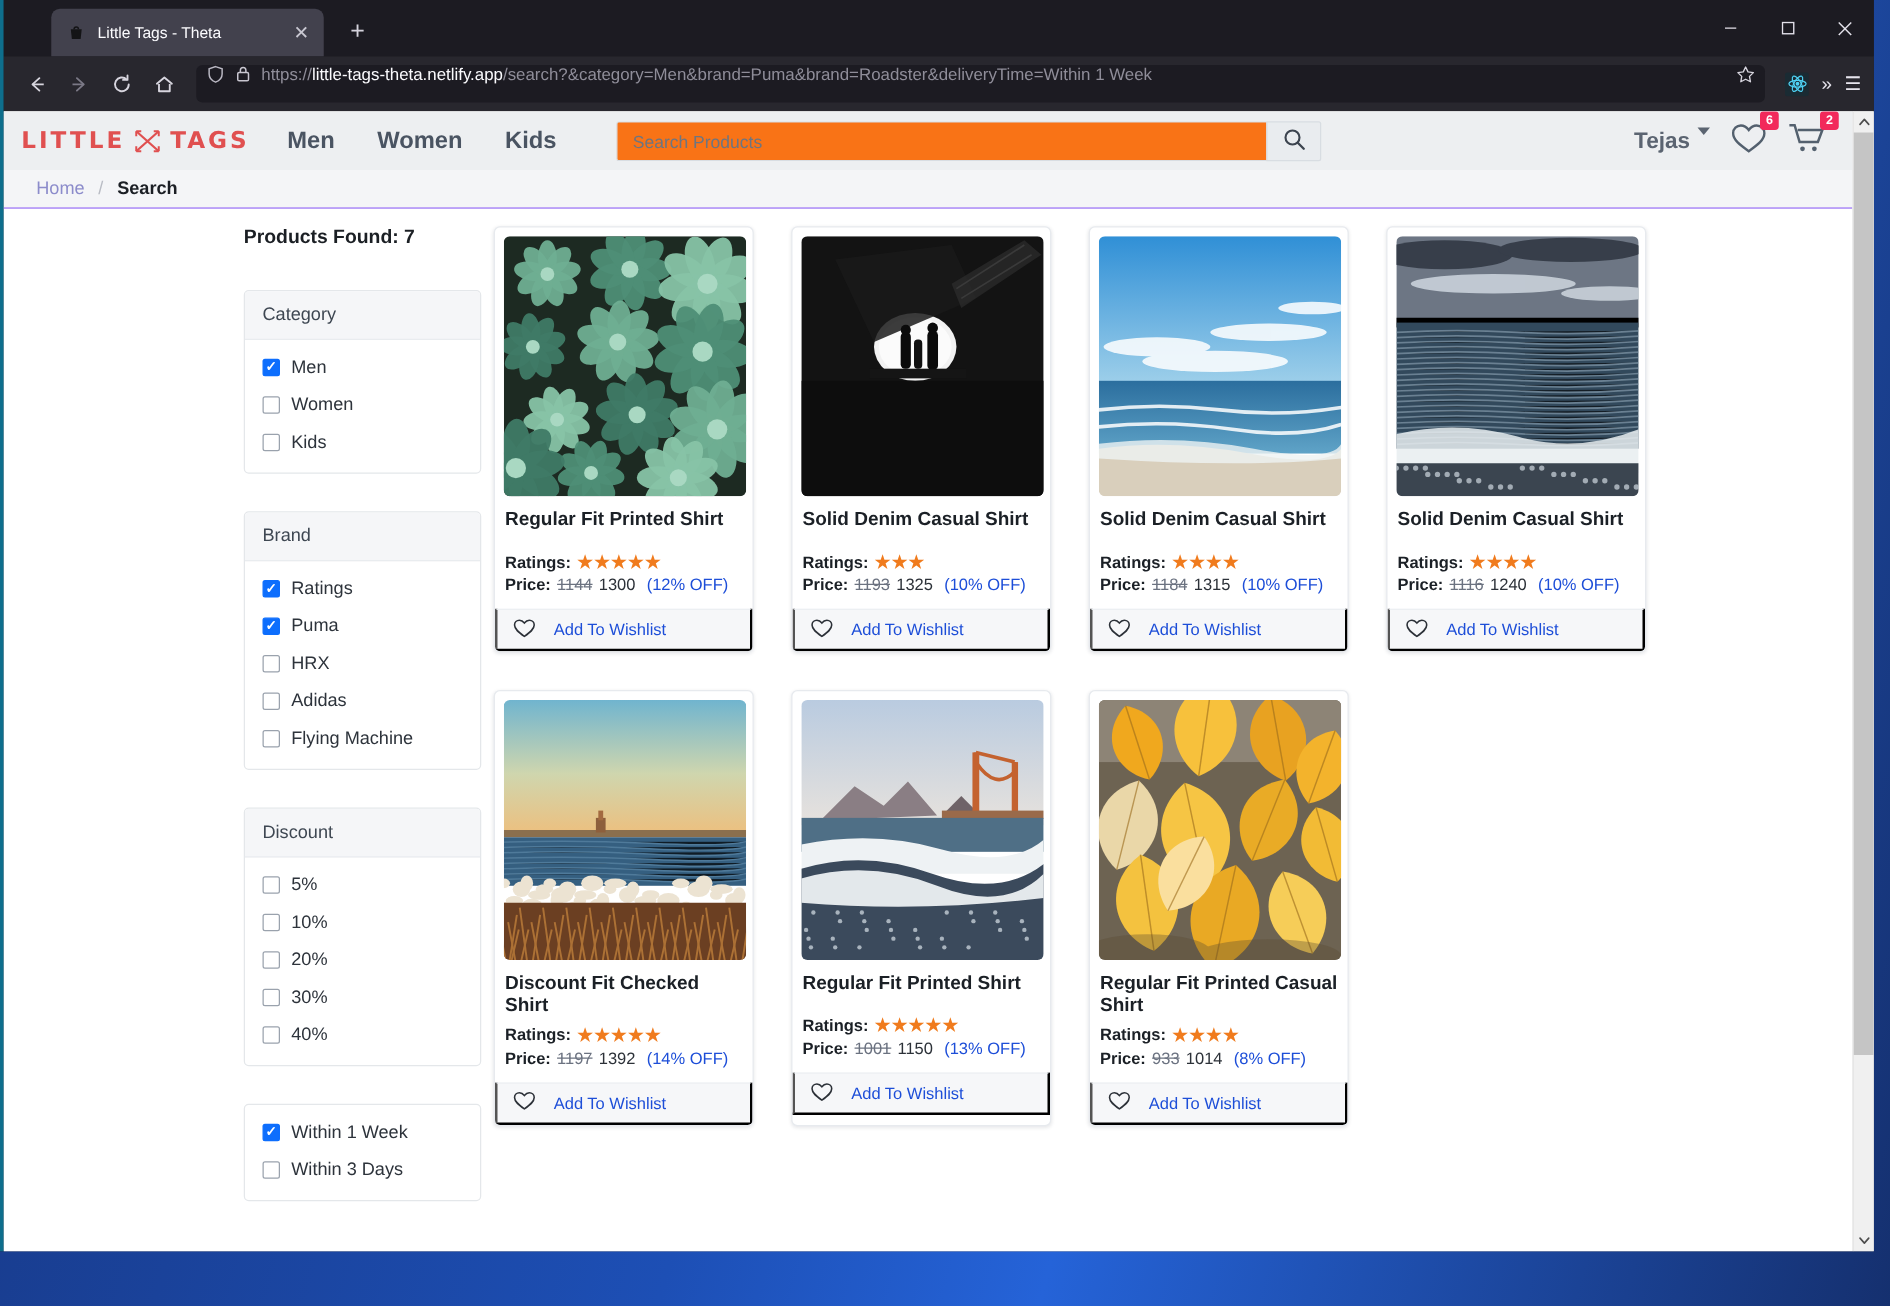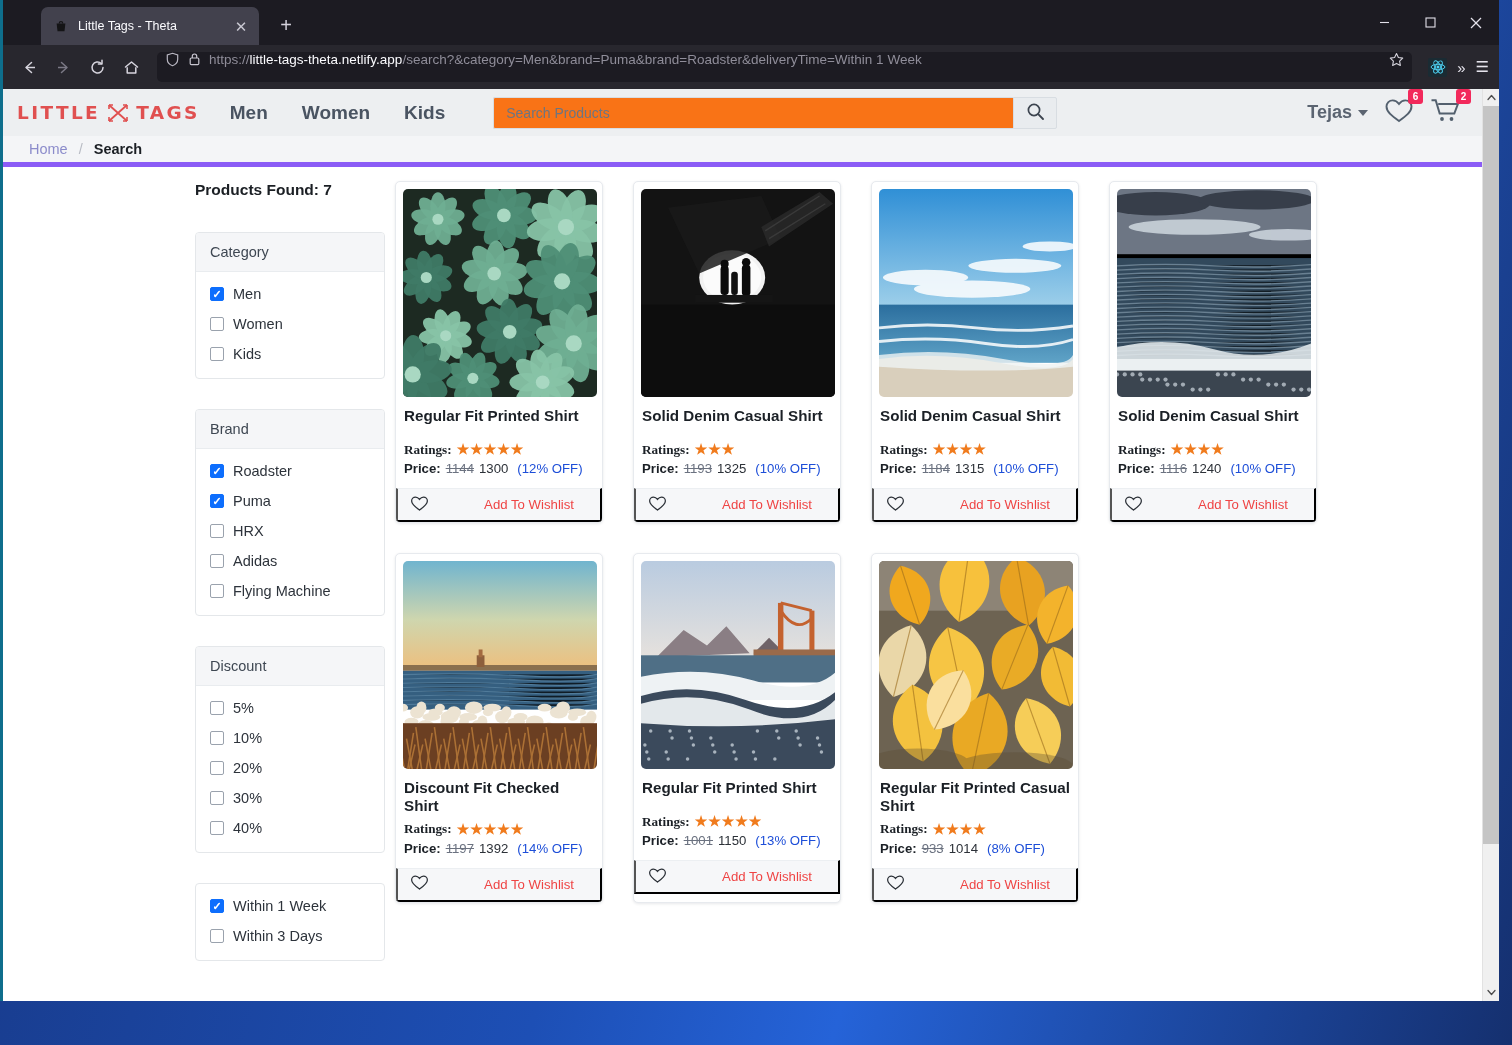--- a/index.html
+++ b/index.html
@@ -70,32 +70,32 @@
     width: 520px; height: 32px; border: 1px solid #d8dde2; border-right: none; background: #f97316;
     padding: 0 12px; font-size: 14px; color: #333; border-radius: 2px 0 0 2px;
     font-family: "Liberation Sans", sans-serif;
   }
   .searchinput::placeholder { color: #6d7581; }
   .searchbtn {
     width: 44px; height: 32px; border: 1px solid #d8dde2; background: #e9ecef; border-radius: 0 2px 2px 0;
     display: flex; align-items: center; justify-content: center;
   }
   .hdr-right { margin-left: auto; display: flex; align-items: center; gap: 16px; padding-right: 6px; }
-  .userdd { color: #5b6471; font-size: 18px; font-weight: 700; display: flex; align-items: center; gap: 6px; }
+  .userdd { color: #5b6471; font-size: 18px; font-weight: 700; display: flex; align-items: flex-start; gap: 6px; }
   .caret { border-left: 5px solid transparent; border-right: 5px solid transparent; border-top: 6px solid #5b6471; }
   .iconbtn { position: relative; display: flex; align-items: center; }
   .badge {
     position: absolute; top: -8px; right: -9px; background: #f2295b; color: #fff; font-size: 10px;
     font-weight: 700; min-width: 15px; height: 15px; border-radius: 3px; display: flex;
     align-items: center; justify-content: center; padding: 0 3px;
   }
 
   
   .crumbbar {
-    height: 31px; background: #f4f5f7; border-bottom: 5px solid #8b5cf6; display: flex; align-items: center;
+    height: 31px; background: #f4f5f7; border-bottom: 1px solid #8b5cf6; display: flex; align-items: center;
     padding-left: 26px; gap: 11px; flex: 0 0 31px;
   }
   .crumb-link { color: #8c8ccb; font-size: 14.5px; }
   .crumb-sep { color: #b9bcc4; font-size: 14.5px; }
   .crumb-cur { color: #1b1f24; font-size: 14.5px; font-weight: 600; }
 
   
   .content { flex: 1; display: flex; background: #fff; overflow: hidden; padding-top: 14px; }
   .sidebar { width: 190px; margin-left: 192px; flex: 0 0 190px; }
   .found { font-size: 15.5px; font-weight: 700; color: #1b1f24; margin-bottom: 33px; }
@@ -115,32 +115,32 @@
     flex: 1; margin-left: 10px; padding-right: 20px;
     display: grid; grid-template-columns: repeat(4, 208px); gap: 30px 30px; align-content: start;
   }
   .pcard {
     background: #fff; border: 1px solid #e7eaee; border-radius: 5px; box-shadow: 0 1px 3px rgba(20,30,45,.10);
     padding: 7px 7px 0 7px; display: flex; flex-direction: column; overflow: hidden;
   }
   .pimg { width: 194px; height: 208px; border-radius: 5px; overflow: hidden; flex: 0 0 208px; }
   .pimg svg { display: block; width: 100%; height: 100%; }
   .ptitle { font-size: 15.2px; font-weight: 700; color: #1b2026; line-height: 1.18; padding: 10px 1px 0 1px; min-height: 38px; }
-  .prate { font-size: 13.2px; font-weight: 700; color: #1b2026; padding: 6px 1px 0 1px; display: flex; align-items: center; gap: 5px; font-family: Liberation Serif, serif; }
+  .prate { font-size: 13.2px; font-weight: 700; color: #1b2026; padding: 6px 1px 0 1px; display: flex; align-items: center; gap: 5px; }
   .stars { color: #f07b1d; font-size: 14px; letter-spacing: 1px; }
   .pprice { font-size: 13.2px; color: #1b2026; padding: 3px 1px 0 1px; display: flex; align-items: flex-end; gap: 5px; }
   .pprice .lbl { font-weight: 700; }
   .pprice .old { text-decoration: line-through; color: #6b7280; }
   .pprice .new { color: #2c3138; }
   .pprice .off { color: #1d4ed8; margin-left: 4px; }
   .wishbtn {
     margin: 12px -7px 0 -7px; border-top: 1px solid #eceff2; background: #f6f7f9; height: 34px;
     display: flex; align-items: center; gap: 14px; padding-left: 12px;
   }
-  .wishlbl { font-size: 13.2px; color: #ef4444; flex: 1; text-align: right; padding-right: 26px; }
+  .wishlbl { font-size: 13.2px; color: #1d4ed8; flex: 1; text-align: left; padding-right: 26px; }
 
   
   .sbar { width: 17px; background: #f0f0f0; border-left: 1px solid #e2e2e2; display: flex; flex-direction: column; }
   .sbtn { height: 17px; display: flex; align-items: center; justify-content: center; color: #505050; font-size: 8px; }
   .sthumb { background: #c5c5c5; border-radius: 0; }
   .strack { flex: 1; position: relative; }
 </style>
 </head>
 <body>
 
@@ -322,21 +322,21 @@
                     <span class="cbx"></span>
                     <span class="flabel">Kids</span>
                   </label>
                 </div>
               </div>
               <div class="fcard">
                 <div class="fhead">Brand</div>
                 <div class="fbody">
                   <label class="frow">
                     <span class="cbx on"></span>
-                    <span class="flabel">Roadster</span>
+                    <span class="flabel">Ratings</span>
                   </label>
                   <label class="frow">
                     <span class="cbx on"></span>
                     <span class="flabel">Puma</span>
                   </label>
                   <label class="frow">
                     <span class="cbx"></span>
                     <span class="flabel">HRX</span>
                   </label>
                   <label class="frow">

